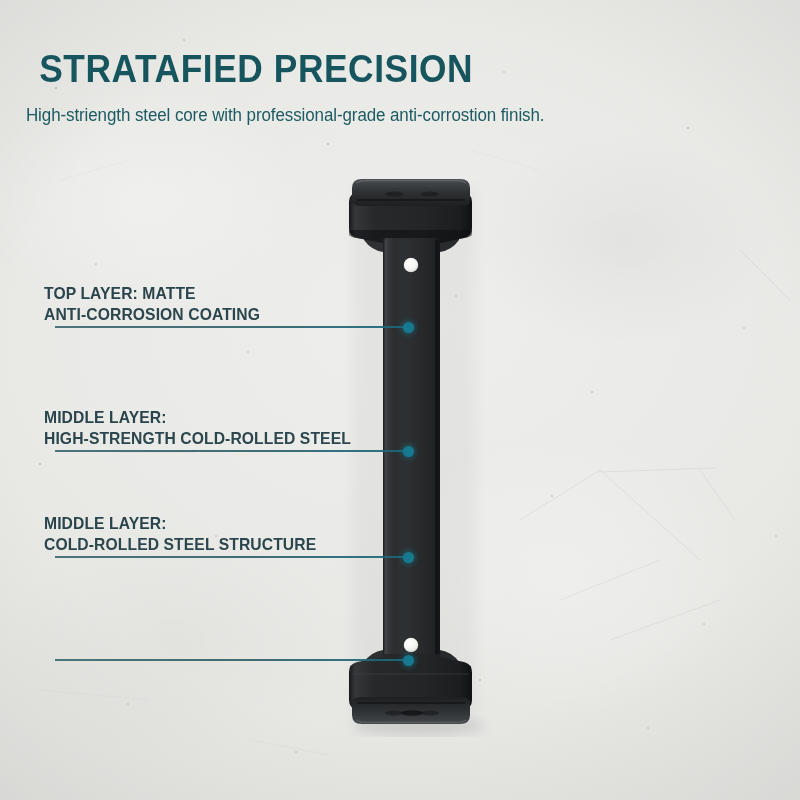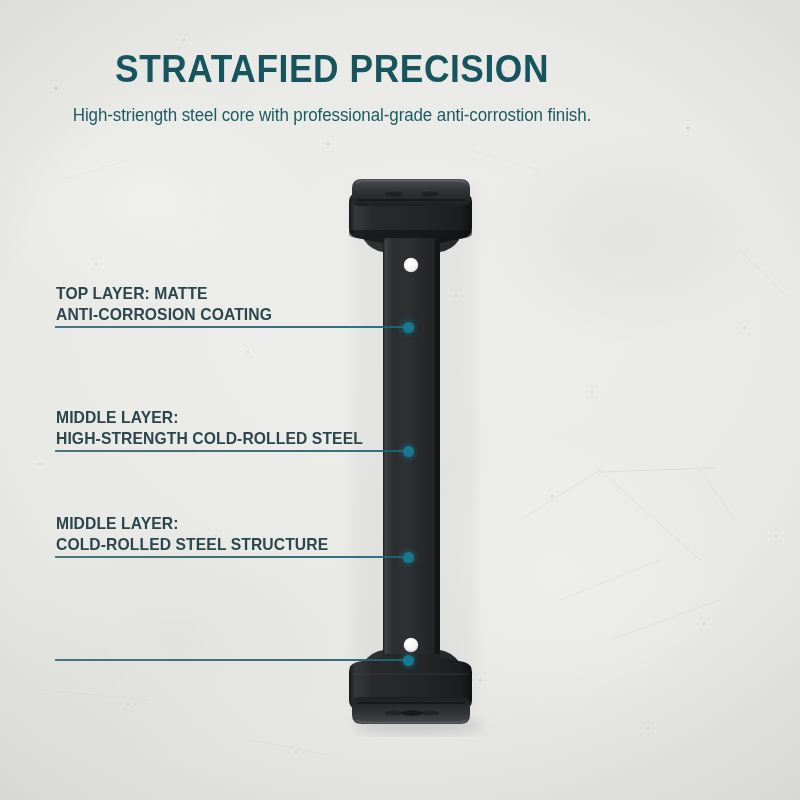--- a/index.html
+++ b/index.html
@@ -64,21 +64,21 @@
     opacity:.30;
   }
   
   .bg-vignette {
     position:absolute; inset:0;
     background:
       radial-gradient(ellipse 95% 85% at 50% 47%, transparent 52%, rgba(120,124,122,.16) 100%);
   }
 
   
-  .header { position:absolute; top:0; left:0; width:664px; text-align:center; }
+  .header { position:absolute; top:0; left:16px; width:664px; }
   .title {
     margin-top:48px;
     font-size:38px;
     font-weight:bold;
     letter-spacing:.6px;
     color:#17555e;
     font-family:"Liberation Sans", sans-serif;
     transform:scaleX(.93);
   }
   .subtitle {
@@ -86,21 +86,21 @@
     font-size:17.5px;
     color:#1d5b63;
     letter-spacing:-.1px;
     transform:scaleX(.97);
   }
 
   
   #product { position:absolute; left:0; top:0; }
 
   
-  .callout { position:absolute; left:56px; }
+  .callout { position:absolute; left:44px; }
   .callout .l1, .callout .l2 {
     font-size:16.5px;
     font-weight:bold;
     color:#2a444c;
     letter-spacing:.1px;
     line-height:21px;
     white-space:nowrap;
     transform:scaleX(.95);
     transform-origin:left center;
   }

